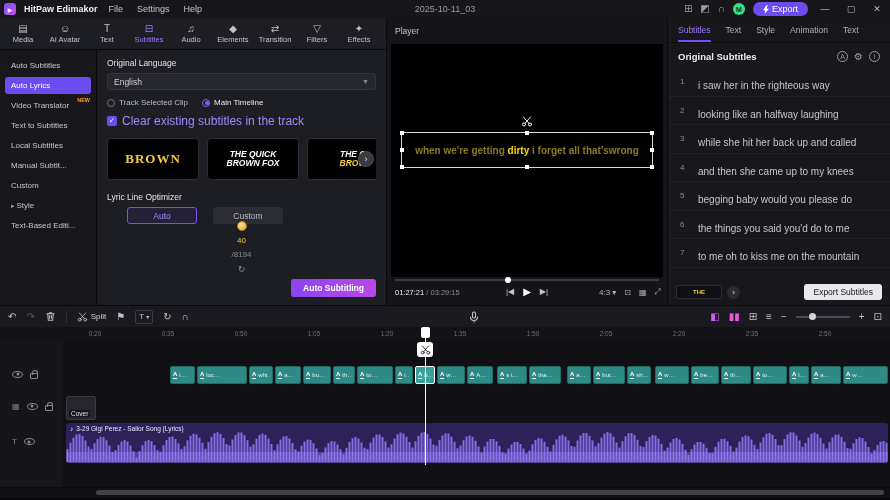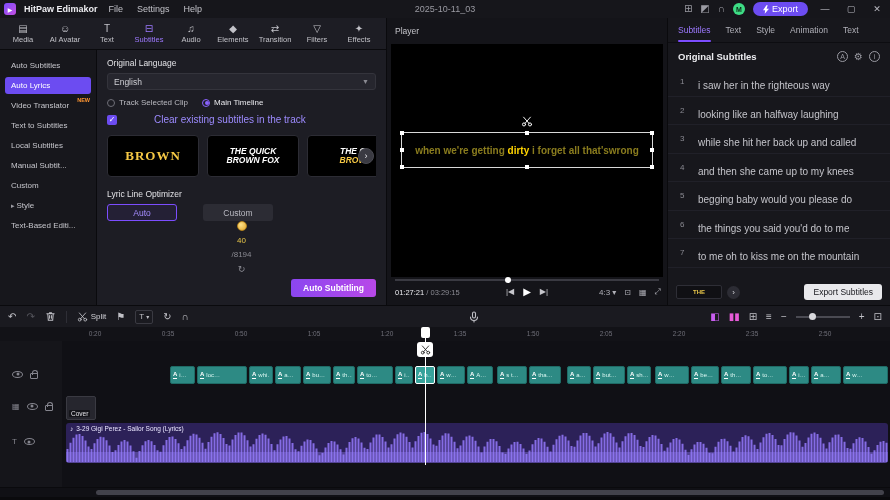--- a/index.html
+++ b/index.html
@@ -40,30 +40,30 @@
   .dropdown { width:100%; height:17px; background:#26262e; border:1px solid #34343c; border-radius:3px; display:flex; align-items:center; padding:0 6px; color:#cfcfd4; font-size:8.5px; cursor:pointer; margin-bottom:8px; }
   .dropdown .caret { margin-left:auto; color:#8a8a92; font-size:7px; }
   .radio-row { display:flex; align-items:center; gap:14px; margin-bottom:7px; }
   .radio { display:flex; align-items:center; gap:4px; cursor:pointer; color:#b9b9c0; font-size:8px; }
   .rdot { width:8px; height:8px; border-radius:50%; border:1px solid #6f6f78; }
   .radio.sel .rdot { border-color:#8a63ff; position:relative; }
   .radio.sel .rdot::after { content:""; position:absolute; left:1.5px; top:1.5px; width:4px; height:4px; border-radius:50%; background:#8a63ff; }
   .radio.sel { color:#e8e8ec; }
   .check-row { display:flex; align-items:center; gap:5px; margin-bottom:10px; cursor:pointer; }
   .checkbox { width:10px; height:10px; background:#6C4CF1; border-radius:2px; color:#fff; font-size:8px; line-height:10px; text-align:center; }
-  .check-label { color:#9d8bff; font-size:10px;margin-left:32px; }
+  .check-label { color:#9d8bff; font-size:12px; }
   .style-head { display:flex; align-items:center; margin-bottom:6px; }
   .more-link { margin-left:auto; color:#b0b0b8; font-size:8px; cursor:pointer; }
   .cards-row { position:relative; display:flex; gap:8px; overflow:hidden; height:42px; margin-bottom:12px; }
   .style-card { flex:0 0 92px; height:42px; background:#000; border:1px solid #2c2c34; border-radius:4px; display:flex; flex-direction:column; align-items:center; justify-content:center; cursor:pointer; overflow:hidden; }
   .card-brown { color:#f6c945; font-weight:bold; font-size:13px; letter-spacing:1px; font-family:"Liberation Serif","DejaVu Serif",serif; }
   .card-white-l1, .card-white-l2 { color:#fff; font-weight:bold; font-style:italic; font-size:8.5px; line-height:9.5px; }
   .card-yellow-l2 { color:#f6c945; font-weight:bold; font-style:italic; font-size:8.5px; line-height:9.5px; }
   .next-circle { position:absolute; right:2px; top:13px; width:16px; height:16px; border-radius:50%; background:#3a3a42; color:#e8e8ec; display:flex; align-items:center; justify-content:center; font-size:9px; cursor:pointer; border:1px solid #4a4a52; }
-  .opt-row { display:flex; gap:26px; margin-top:5px; }
+  .opt-row { display:flex; gap:16px; margin-top:5px;margin-left:20px; }
   .btn-auto { width:70px; height:17px; border:1px solid #7c4dff; color:#a58cff; background:rgba(124,77,255,.08); border-radius:3px; font-size:8.5px; display:flex; align-items:center; justify-content:center; cursor:pointer; }
   .btn-custom { width:70px; height:17px; background:#2c2c34; color:#b8b8c0; border-radius:3px; font-size:8.5px; display:flex; align-items:center; justify-content:center; cursor:pointer; }
   .panel-footer { position:absolute; left:10px; right:10px; bottom:8px; display:flex; align-items:center; gap:5px;flex-direction:column; }
   .coin { width:10px; height:10px; border-radius:50%; background:radial-gradient(circle at 35% 35%,#ffe28a,#e0a62a); border:1px solid #b8861f; }
   .credits-used { color:#e8c64a; font-size:8px; }
   .credits-total { color:#8a8a92; font-size:8px; }
   .refresh-ico { color:#8a8a92; font-size:9px; cursor:pointer; }
   .btn-submit { margin-left:auto; background:linear-gradient(90deg,#8b46f0,#b848e8); color:#fff; font-weight:bold; font-size:8.5px; border-radius:3px; padding:4px 12px; cursor:pointer; }
 
   

